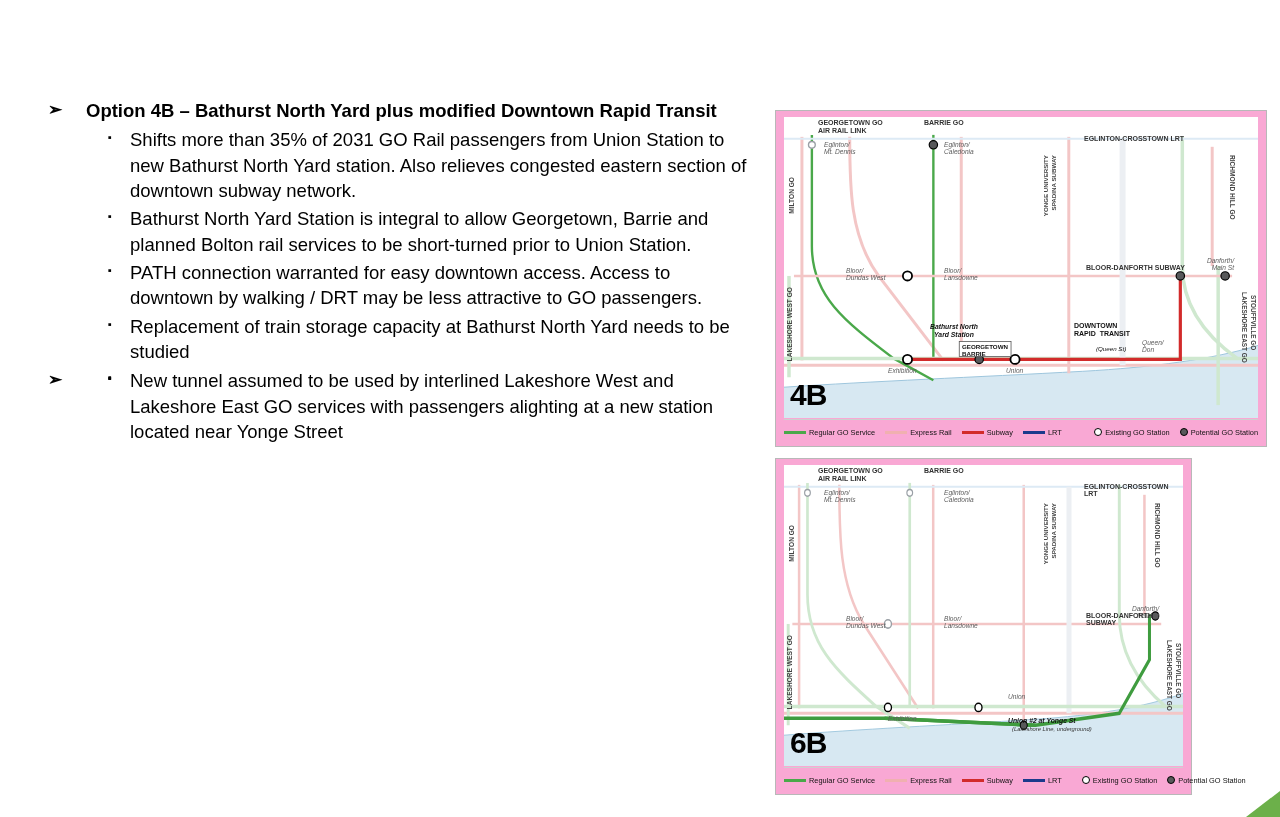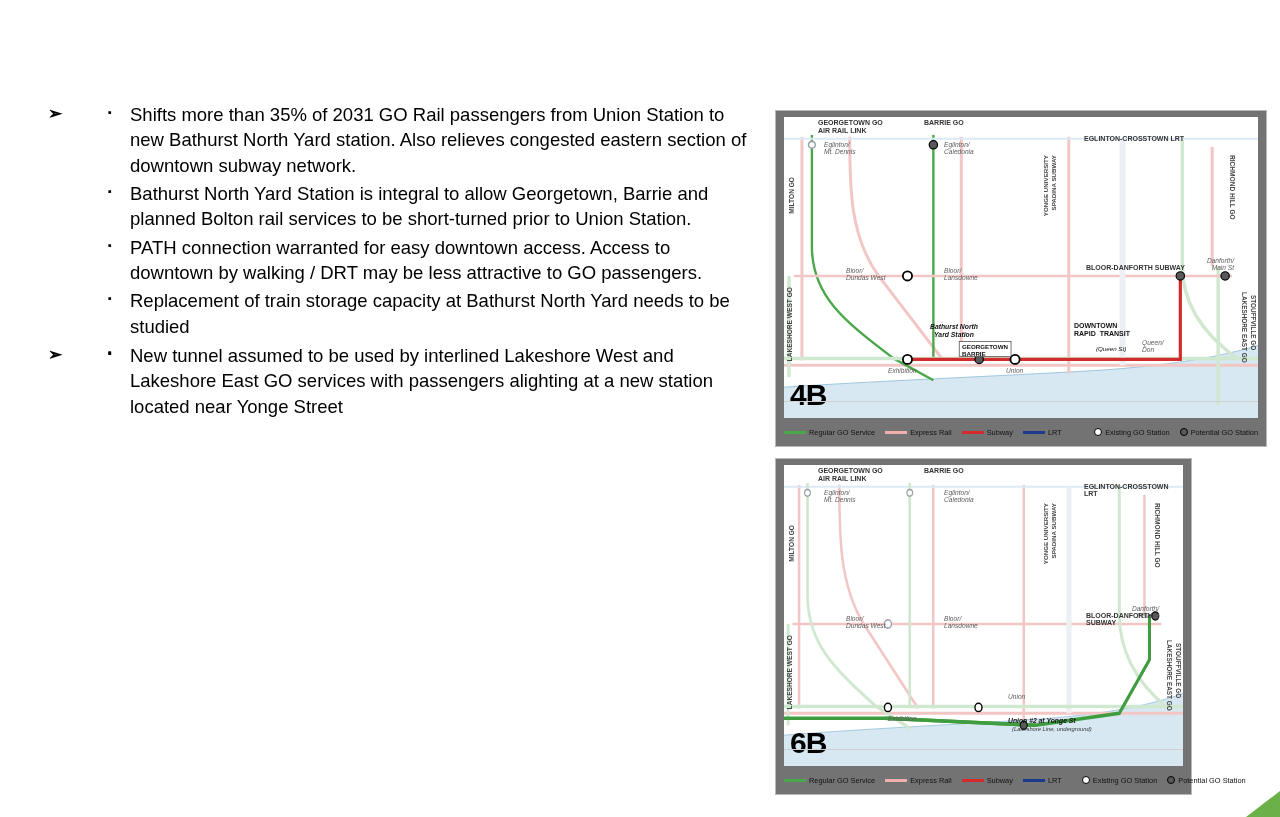--- a/index.html
+++ b/index.html
@@ -75,21 +75,21 @@
     position: absolute;
     left: 22px;
     top: 1px;
     font-size: 11px;
     color: #000;
     line-height: 1.8;
   }
   
   .map-panel {
     position: absolute;
-    background: #737373;
+    background: #f9a8d4;
     border: 1px solid #b8b8b8;
     box-sizing: border-box;
   }
   #map-4b { left: 775px; top: 110px; width: 492px; height: 337px; }
   #map-6b { left: 775px; top: 458px; width: 417px; height: 337px; }
   .map-inner {
     position: absolute;
     left: 8px; top: 6px; right: 8px; bottom: 28px;
     background: #ffffff;
     overflow: hidden;
@@ -105,21 +105,21 @@
     letter-spacing: -1px;
   }
   .legend {
     position: absolute;
     left: 8px; right: 8px; bottom: 4px;
     height: 20px;
     border-top: 1px solid #cfcfcf;
     display: flex;
     align-items: center;
     gap: 10px;
-    padding-top: 20px;
+    padding-top: 2px;
     font-size: 7.4px;
     color: #111;
   }
   .legend .item { display: flex; align-items: center; gap: 3px; white-space: nowrap; }
   .legend .swatch { width: 22px; height: 3px; display: inline-block; }
   .legend .dot {
     width: 8px; height: 8px; border-radius: 50%;
     border: 1.4px solid #000; display: inline-block; background: #fff;
     box-sizing: border-box;
   }
@@ -139,20 +139,21 @@
 <body>
 
 <div class="slide">
 
 
   <div class="body-col">
     <ul class="lvl1">
 
       <li class="l1">
         <span class="bullet1">➢</span>
+        <span>Option 4B – Bathurst North Yard plus modified Downtown Rapid Transit</span>
         <ul class="lvl2">
           <li class="l2">
             <span class="bullet2">▪</span>
             <span>Shifts more than 35% of 2031 GO Rail passengers from Union Station to new Bathurst North Yard station. Also relieves congested eastern section of downtown subway network.</span>
           </li>
           <li class="l2">
             <span class="bullet2">▪</span>
             <span>Bathurst North Yard Station is integral to allow Georgetown, Barrie and planned Bolton rail services to be short-turned prior to Union Station.</span>
           </li>
           <li class="l2">

